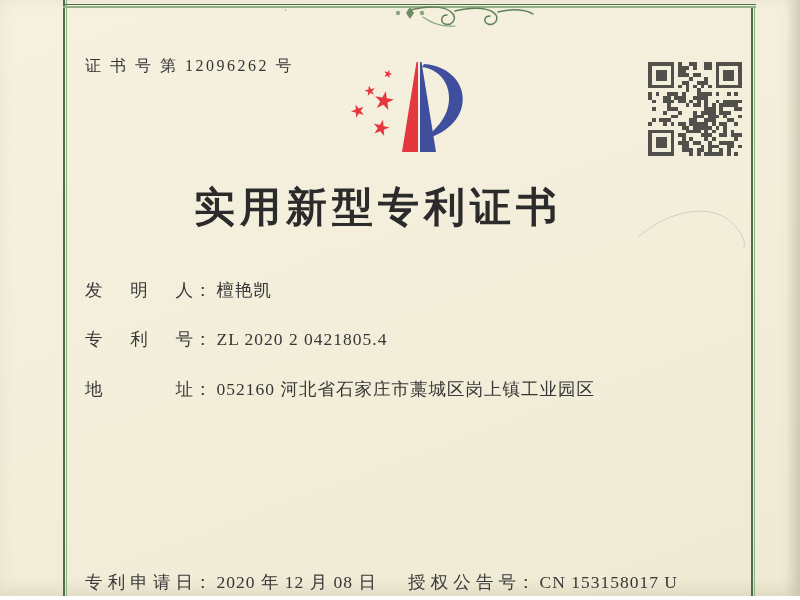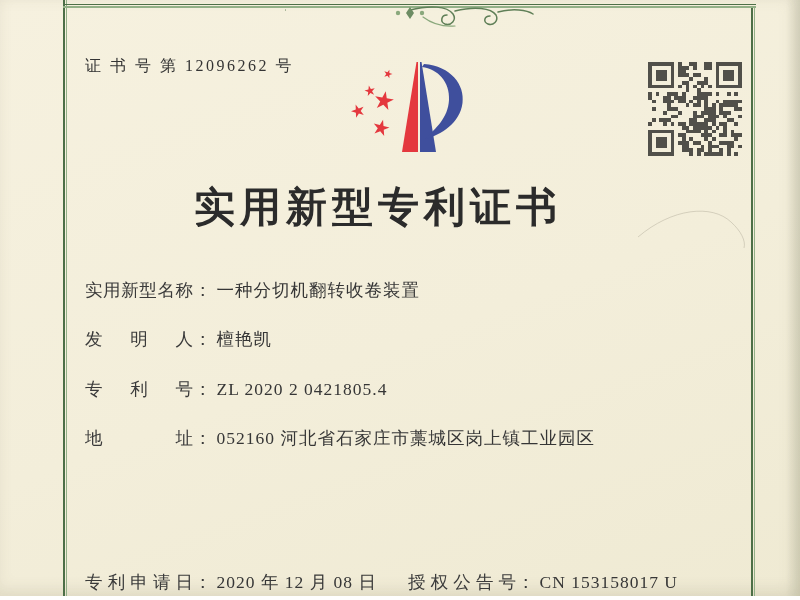--- a/index.html
+++ b/index.html
@@ -406,23 +406,20 @@
       <rect x="67.68" y="90.24" width="3.76" height="3.76" fill="#3a3a36" opacity="0.88"></rect>
       <rect x="71.44" y="90.24" width="3.76" height="3.76" fill="#3a3a36" opacity="0.88"></rect>
       <rect x="78.96" y="90.24" width="3.76" height="3.76" fill="#3a3a36" opacity="0.88"></rect>
       <rect x="86.48" y="90.24" width="3.76" height="3.76" fill="#3a3a36" opacity="0.88"></rect>
     </svg>
 
   <h1 class="title">实用新型专利证书</h1>
 
   <div class="fields">
     <div class="row">
-      <span class="lbl">实用新型名称</span><span class="colon">：</span><span class="val">一种分切机翻转收卷装置</span>
-    </div>
-    <div class="row">
       <span class="lbl">发明人</span><span class="colon">：</span><span class="val">檀艳凯</span>
     </div>
     <div class="row">
       <span class="lbl">专利号</span><span class="colon">：</span><span class="val">ZL 2020 2 0421805.4</span>
     </div>
     <div class="row">
       <span class="lbl">地址</span><span class="colon">：</span><span class="val">052160 河北省石家庄市藁城区岗上镇工业园区</span>
     </div>
   </div>
 

